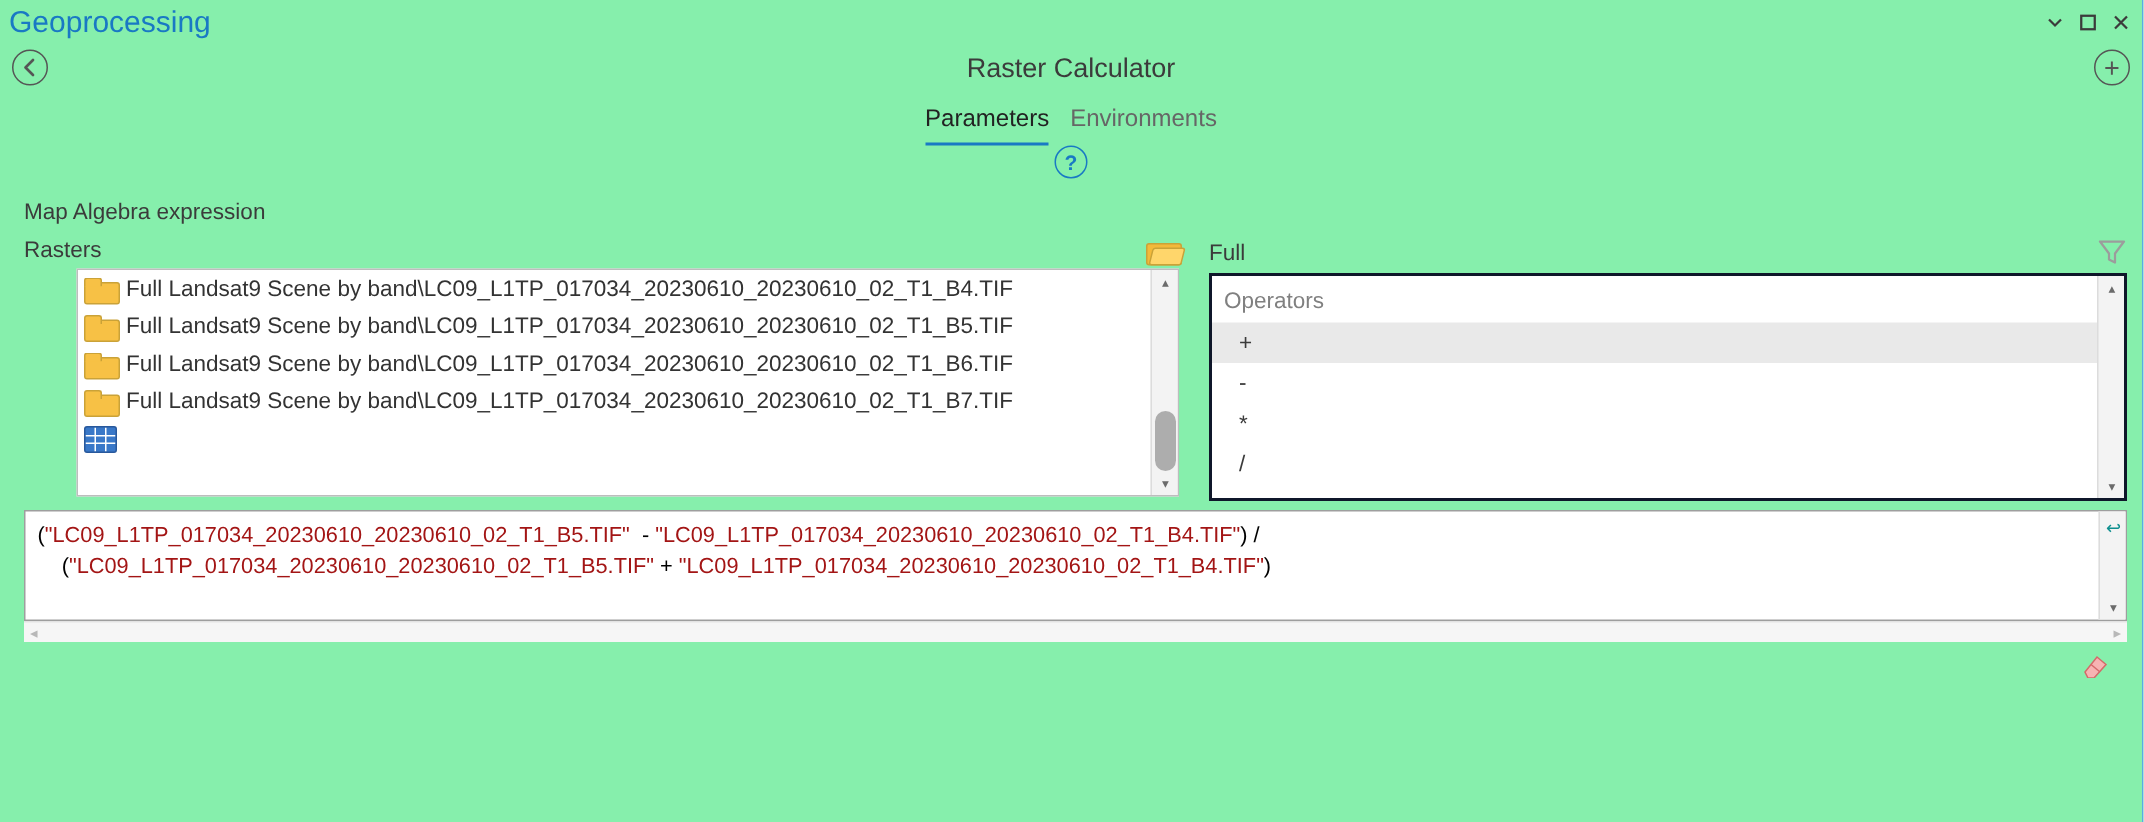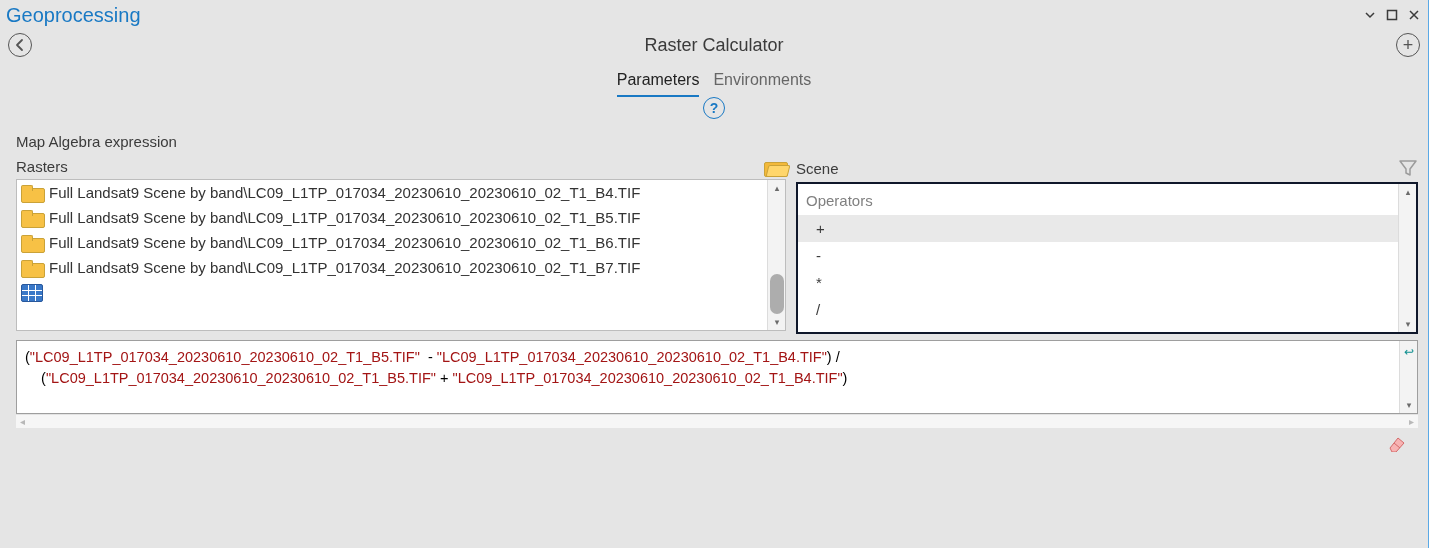--- a/index.html
+++ b/index.html
@@ -1,18 +1,18 @@
 <!DOCTYPE html>
 <html><head>
 <meta charset="utf-8">
 <style>
   * { box-sizing: border-box; font-family: "Segoe UI", Arial, sans-serif; }
   html, body { margin: 0; padding: 0; width: 1429px; height: 548px; background: #fafafa; color: #3b3b3b; font-size: 14px; overflow: hidden; }
 
-  .pane { width: 1429px; height: 548px; background: #e5e5e5; position: relative; border-right: 1px solid #5aa9e6; }
+  .pane { width: 1429px; height: 548px; background: #86efac; position: relative; border-right: 1px solid #5aa9e6; }
 
   
   .titlebar { display: flex; align-items: center; justify-content: space-between; padding: 4px 8px 2px 6px; }
   .title { color: #1979c4; font-size: 20px; font-weight: 400; }
   .winctrl { display: flex; gap: 10px; align-items: center; }
   .winctrl span { cursor: pointer; color: #3b3b3b; font-size: 14px; line-height: 14px; }
 
   
   .toolhdr { display: flex; align-items: center; justify-content: space-between; padding: 4px 8px 10px 8px; }
   .toolhdr .backbtn { width: 24px; height: 24px; border: 1.5px solid #555; border-radius: 50%; display:flex; align-items:center; justify-content:center; cursor:pointer; }
@@ -24,36 +24,36 @@
   .tabsrow { display:flex; align-items:center; justify-content:space-between; padding: 0 8px; flex-direction: column; }
   .tabs { display:flex; gap: 14px; }
   .tab { padding: 4px 0 6px 0; cursor:pointer; font-size: 16px; color:#666; }
   .tab.active { color:#222; border-bottom: 2px solid #1979c4; }
   .helpbtn { width:22px; height:22px; border:1.5px solid #1979c4; color:#1979c4; border-radius:50%; display:flex; align-items:center; justify-content:center; font-size:14px; font-weight:600; cursor:pointer; }
 
   
   .body { padding: 14px 10px 0 16px; }
   .section-lbl { font-size:15px; color:#3b3b3b; margin-bottom: 8px; }
 
-  .two-col { display:flex; gap: 10px; align-items:flex-start; }
+  .two-col { display:flex; gap: 20px; align-items:flex-start; }
   .col-rasters { flex: 0 0 770px; }
   .col-tools { flex: 1 1 auto; }
 
   .sub-hdr { display:flex; align-items:center; justify-content:space-between; margin-bottom: 4px; }
   .sub-hdr-label { font-size:15px; }
 
   .folder-icon { display:inline-block; width:22px; height:16px; position:relative; }
   .folder-icon::before { content:""; position:absolute; left:0; top:3px; width:22px; height:13px; background:#f7c145; border:1px solid #caa238; border-radius:2px; }
   .folder-icon::after { content:""; position:absolute; left:0; top:0; width:10px; height:5px; background:#f7c145; border:1px solid #caa238; border-bottom:none; border-radius:2px 2px 0 0; }
 
   .folder-open-icon { display:inline-block; width:22px; height:16px; position:relative; }
   .folder-open-icon::before { content:""; position:absolute; left:0; top:3px; width:22px; height:13px; background:#f3b93a; border:1px solid #caa238; border-radius:2px; }
   .folder-open-icon::after { content:""; position:absolute; left:3px; top:6px; width:20px; height:10px; background:#ffd66b; border:1px solid #caa238; border-radius:2px; transform:skewX(-14deg); }
 
-  .listbox { border:1px solid #bdbdbd; background:#fff; height:152px; display:flex; }
+  .listbox { border:1px solid #bdbdbd; background:#fff; height:152px; display:flex;margin-left:35px; }
   .list-content { flex:1; overflow:hidden; }
   .scrollbar { width:18px; background:#f3f3f3; border-left:1px solid #dcdcdc; position:relative; }
   .scroll-arrow { position:absolute; left:0; width:18px; height:16px; display:flex; align-items:center; justify-content:center; font-size:9px; color:#6b6b6b; cursor:pointer; }
   .scroll-arrow.up { top:0; }
   .scroll-arrow.down { bottom:0; }
   .scroll-thumb { position:absolute; left:2px; width:14px; background:#adadad; border-radius:7px; cursor:pointer; }
 
   .raster-row { display:flex; align-items:center; gap:6px; padding:4px 4px; font-size:15px; color:#333; white-space:nowrap; cursor:pointer; }
   .raster-icon { width:22px; height:18px; display:inline-block; background:#3978c8; border:1px solid #28589c; border-radius:2px; background-image:
     linear-gradient(#fff 0 0),linear-gradient(#fff 0 0),linear-gradient(#fff 0 0),linear-gradient(#fff 0 0);
@@ -169,21 +169,21 @@
           <div class="scrollbar">
             <div class="scroll-arrow up">▴</div>
             <div class="scroll-thumb" style="top:94px; height:40px;"></div>
             <div class="scroll-arrow down">▾</div>
           </div>
         </div>
       </div>
 
       <div class="col-tools">
         <div class="sub-hdr">
-          <div class="sub-hdr-label">Scene</div>
+          <div class="sub-hdr-label">Full</div>
           <span class="filter-icon">
             <svg width="20" height="20" viewBox="0 0 20 20">
                 <path d="M2 3h16l-6 8v6l-4-2v-4L2 3z" fill="none" stroke="#9c9c9c" stroke-width="1.5" stroke-linejoin="round"></path>
               </svg>
           </span>
         </div>
         <div class="tools-box">
           <div class="tools-content">
             <div class="tools-group-hdr">Operators</div>
             <div id="ops">

